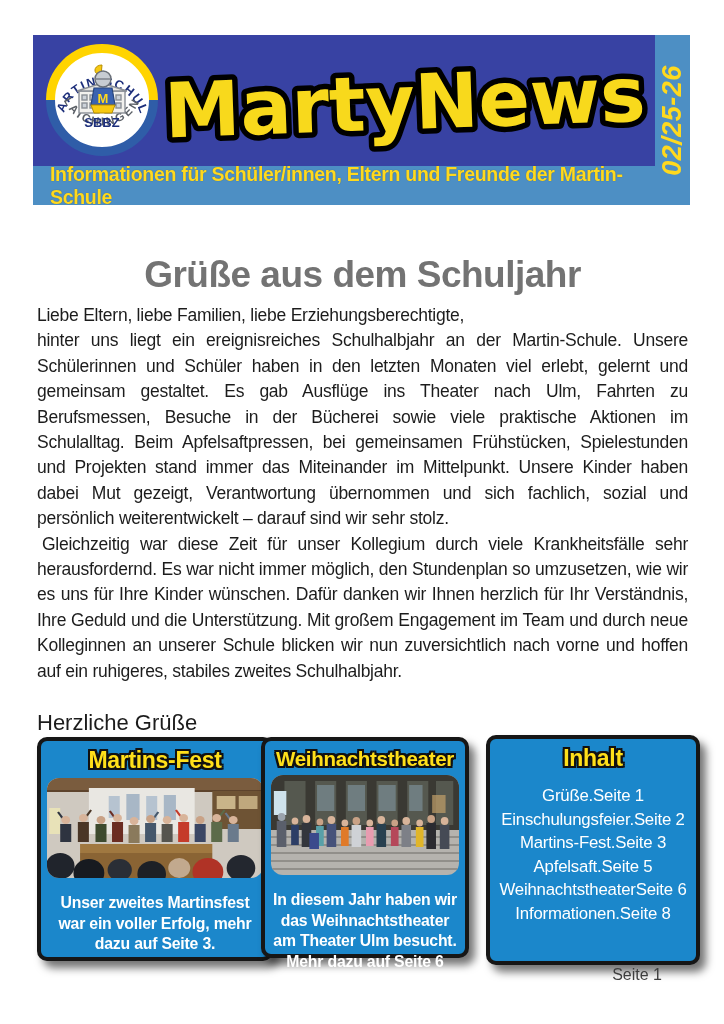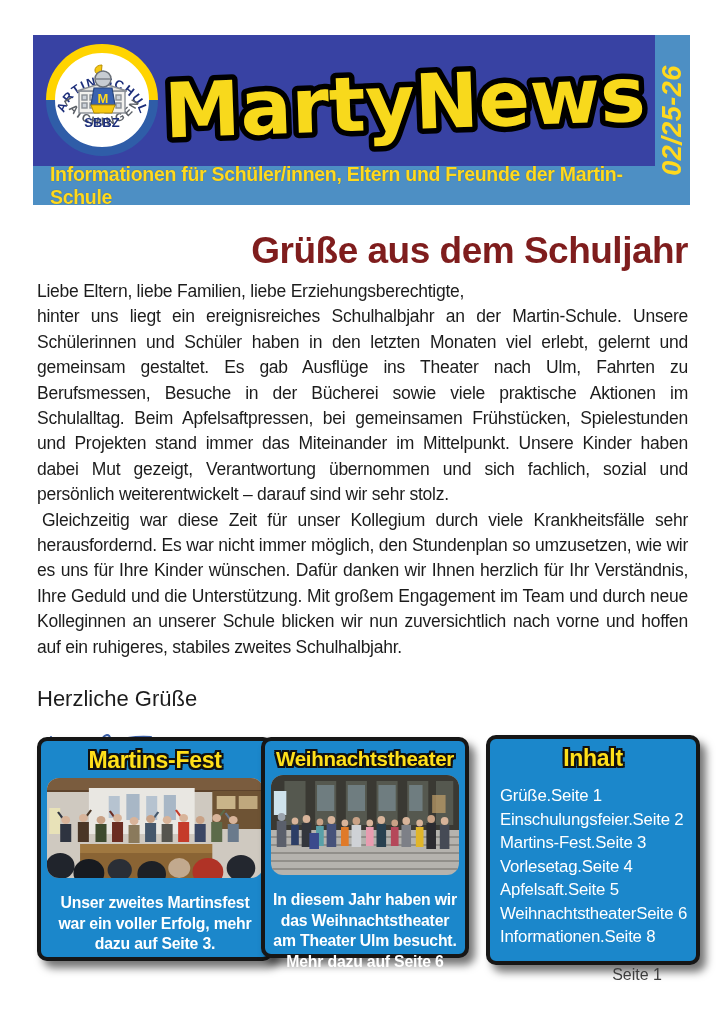--- a/index.html
+++ b/index.html
@@ -16,22 +16,22 @@
                 font-style:italic; color:#ffd91e; letter-spacing:0.5px; }
   .header-sub { position:absolute; left:0; top:131px; width:622px; height:39px; background:#4d8fc4;
                 display:flex; align-items:center; padding-left:17px;justify-content:flex-end; }
   .subtitle { color:#ffd91e; font-weight:bold; font-size:19.5px; letter-spacing:-0.3px;
               text-shadow:0 0 1px rgba(40,40,0,0.45); }
   .logo { position:absolute; left:12px; top:8px; width:114px; height:114px; }
   .masthead-svg { position:absolute; left:128px; top:8px; width:488px; height:120px; }
 
   
   .article { position:absolute; left:37px; top:230px; width:651px; color:#1c1c1c; }
-  .article-heading { text-align:right; color:#7f1d1d; font-weight:bold; font-size:37px;
-                     letter-spacing:-0.5px; margin-bottom:7px; }
+  .article-heading { text-align:center; color:#737373; font-weight:bold; font-size:37px;
+                     letter-spacing:-0.5px; margin-bottom:7px;margin-top:24px; }
   .body-text { font-size:17.5px; line-height:25.4px; letter-spacing:-0.25px; text-align:justify; }
   .salutation { text-align:left; }
   .para2 { text-indent:5px; }
   .closing { margin-top:26px; font-size:22px; }
   .signature-svg { display:block; margin:10px 0 0 2px; width:150px; height:52px; }
   .sig-role { margin-top:4px; font-size:18px; }
 
   
   .card { position:absolute; background:#1b87cb; border:4px solid #161616; border-radius:10px;
           box-shadow:6px 7px 8px rgba(0,0,0,0.55); padding:6px 6px; }
@@ -41,21 +41,21 @@
   .card-title { text-align:center; color:#ffe01a; font-weight:bold; font-size:23px; letter-spacing:-0.3px;
     text-shadow:-2px -2px 0 #111, 2px -2px 0 #111, -2px 2px 0 #111, 2px 2px 0 #111,
                  0 -2px 0 #111, 0 2px 0 #111, -2px 0 0 #111, 2px 0 0 #111; }
   .card-title-sm { font-size:20.5px; }
   .card-photo { display:block; width:100%; height:100px; border-radius:12px; margin-top:4px; overflow:hidden; }
   .card-caption { margin-top:15px; color:#ffffff; font-weight:bold; font-size:15.8px; line-height:20.5px;
                   text-align:center; letter-spacing:-0.2px; }
 
   
   .toc-list { margin-top:12px; padding:0 4px; }
-  .toc-row { display:flex; justify-content:flex-start; color:#ffffff; font-size:16.8px;
+  .toc-row { display:flex; justify-content:center; color:#ffffff; font-size:16.8px;
              line-height:23.5px; letter-spacing:-0.2px; }
   .toc-label { white-space:nowrap; }
   .toc-page { white-space:nowrap; }
 
   .page-footer { position:absolute; top:966px; right:62px; color:#3e3e3e; font-size:16px; }
 </style>
 </head>
 <body>
 
 <div class="page">
@@ -324,24 +324,20 @@
       </div>
       <div class="toc-row">
         <span class="toc-label">Einschulungsfeier.</span>
         <span class="toc-page">Seite 2</span>
       </div>
       <div class="toc-row">
         <span class="toc-label">Martins-Fest.</span>
         <span class="toc-page">Seite 3</span>
       </div>
       <div class="toc-row">
-        <span class="toc-label">Vorlesetag.</span>
-        <span class="toc-page">Seite 4</span>
-      </div>
-      <div class="toc-row">
         <span class="toc-label">Apfelsaft.</span>
         <span class="toc-page">Seite 5</span>
       </div>
       <div class="toc-row">
         <span class="toc-label">Weihnachtstheater</span>
         <span class="toc-page">Seite 6</span>
       </div>
       <div class="toc-row">
         <span class="toc-label">Informationen.</span>
         <span class="toc-page">Seite 8</span>

